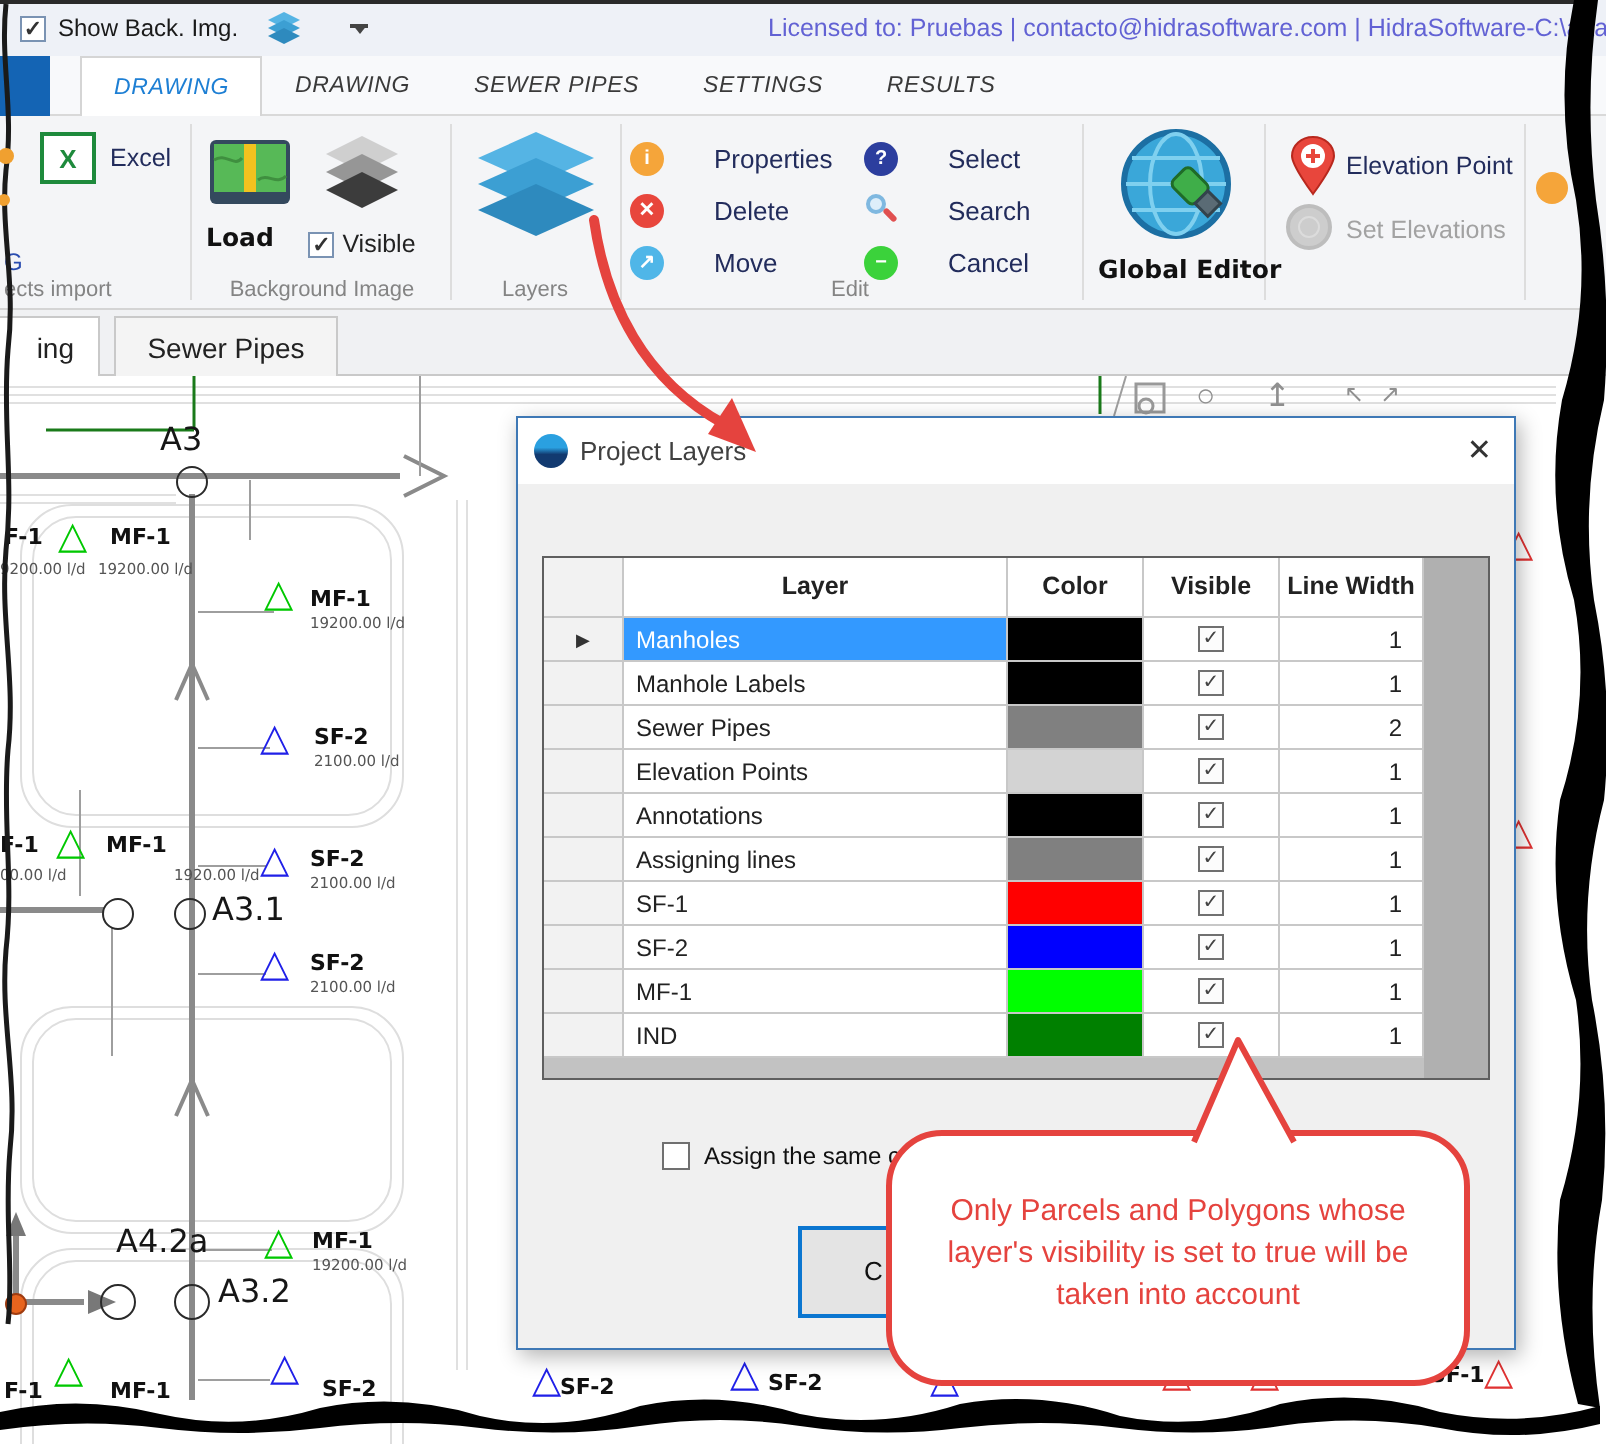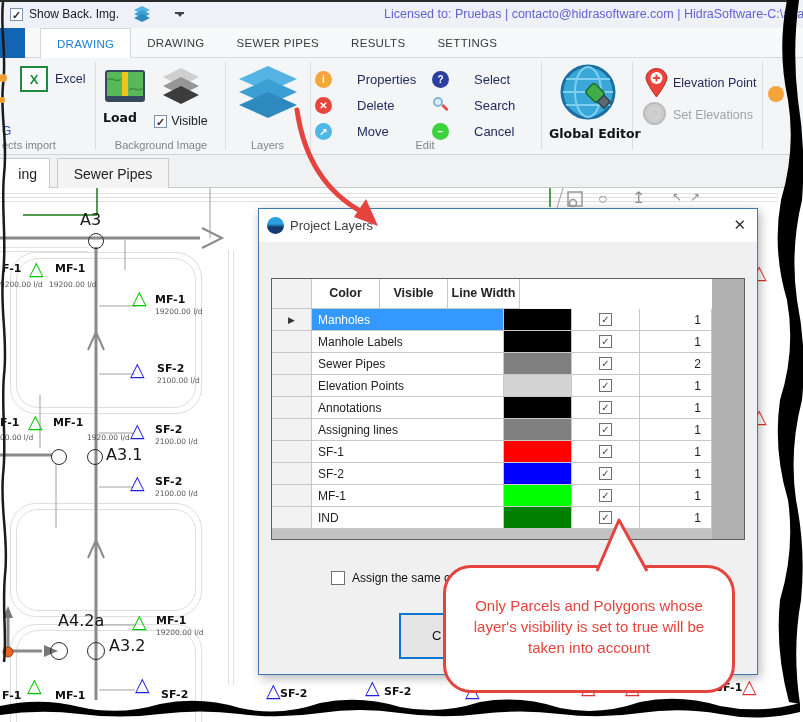--- a/index.html
+++ b/index.html
@@ -14,21 +14,21 @@
   .topbar-label{font-size:12px;margin-left:6px;color:#1a1a1a;}
   .qa-layers{margin-left:14px;}
   .filter-ic{margin-left:24px;width:9px;display:flex;flex-direction:column;align-items:center;}
   .filter-ic .bar{width:9px;height:2px;background:#444;margin-bottom:2px;}
   .filter-ic .tri{width:0;height:0;border-left:4px solid transparent;border-right:4px solid transparent;border-top:5px solid #444;}
   .license{position:absolute;left:384px;top:7px;font-size:12.5px;color:#6262d4;white-space:nowrap;}
   
   .tabrow{position:absolute;left:0;top:28px;width:803px;height:30px;background:#f8f9fb;border-bottom:1px solid #d9d9d9;box-sizing:border-box;}
   .fileblock{position:absolute;left:0;top:0;width:25px;height:30px;background:#1464b4;}
   .rtabs{position:absolute;left:40px;top:0;height:30px;display:flex;}
-  .rtab{padding:12px 16px;font-size:11.5px;letter-spacing:.3px;color:#3a3a3a;display:flex;align-items:center;height:30px;box-sizing:border-box;}
+  .rtab{padding:12px 16px;font-size:11.5px;letter-spacing:.3px;color:#3a3a3a;display:flex;align-items:center;height:30px;box-sizing:border-box;font-style:italic;}
   .rtab.active{background:#fff;border:1px solid #d5d5d5;border-bottom:none;color:#1d7fd4;}
   
   .ribbon{position:absolute;left:0;top:58px;width:803px;height:97px;background:#f4f5f7;border-bottom:1px solid #d4d4d4;box-sizing:border-box;}
   .vsep{position:absolute;top:4px;height:88px;width:1px;background:#ddd;}
   .gl{position:absolute;bottom:3px;font-size:11px;color:#848484;text-align:center;}
   .navy{color:#222c5c;}
   .excel-btn{position:absolute;left:20px;top:8px;display:flex;align-items:center;}
   .excel-ic{width:24px;height:22px;border:2px solid #1e8a3c;background:#fff;color:#1e8a3c;font-weight:bold;
             font-size:13px;display:flex;align-items:center;justify-content:center;}
   .excel-btn span{margin-left:7px;font-size:12.5px;}
@@ -137,22 +137,22 @@
       </div>
     <div class="license">Licensed to: Pruebas | contacto@hidrasoftware.com | HidraSoftware-C:\aaaa\</div>
   </div>
 
   <div class="tabrow">
     <div class="fileblock"></div>
     <div class="rtabs">
         <div class="rtab active">DRAWING</div>
         <div class="rtab">DRAWING</div>
         <div class="rtab">SEWER PIPES</div>
+        <div class="rtab">SETTINGS</div>
         <div class="rtab">RESULTS</div>
-        <div class="rtab">SETTINGS</div>
       </div>
   </div>
 
   <div class="ribbon">
     <div class="vsep" style="left:95px"></div>
     <div class="vsep" style="left:225px"></div>
     <div class="vsep" style="left:310px"></div>
     <div class="vsep" style="left:541px"></div>
     <div class="vsep" style="left:632px"></div>
     <div class="vsep" style="left:762px"></div>
@@ -375,20 +375,21 @@
   <div class="dialog">
     <div class="dlg-title">
       <div class="dlg-ic"></div>
       <div class="dlg-name">Project Layers</div>
       <div class="dlg-close">✕</div>
     </div>
     <div class="twrap">
       <div class="scrollstrip"></div>
       <div class="thead">
         <div class="tc c-sel"></div>
+        <div class="tc c-layer">Layer</div>
         <div class="tc c-color">Color</div>
         <div class="tc c-vis">Visible</div>
         <div class="tc c-width">Line Width</div>
       </div>
       <div>
           <div class="trow">
             <div class="tc c-sel">▶</div>
             <div class="tc c-layer selrow">Manholes</div>
             <div class="tc c-color" style="background:#000000"></div>
             <div class="tc c-vis">

